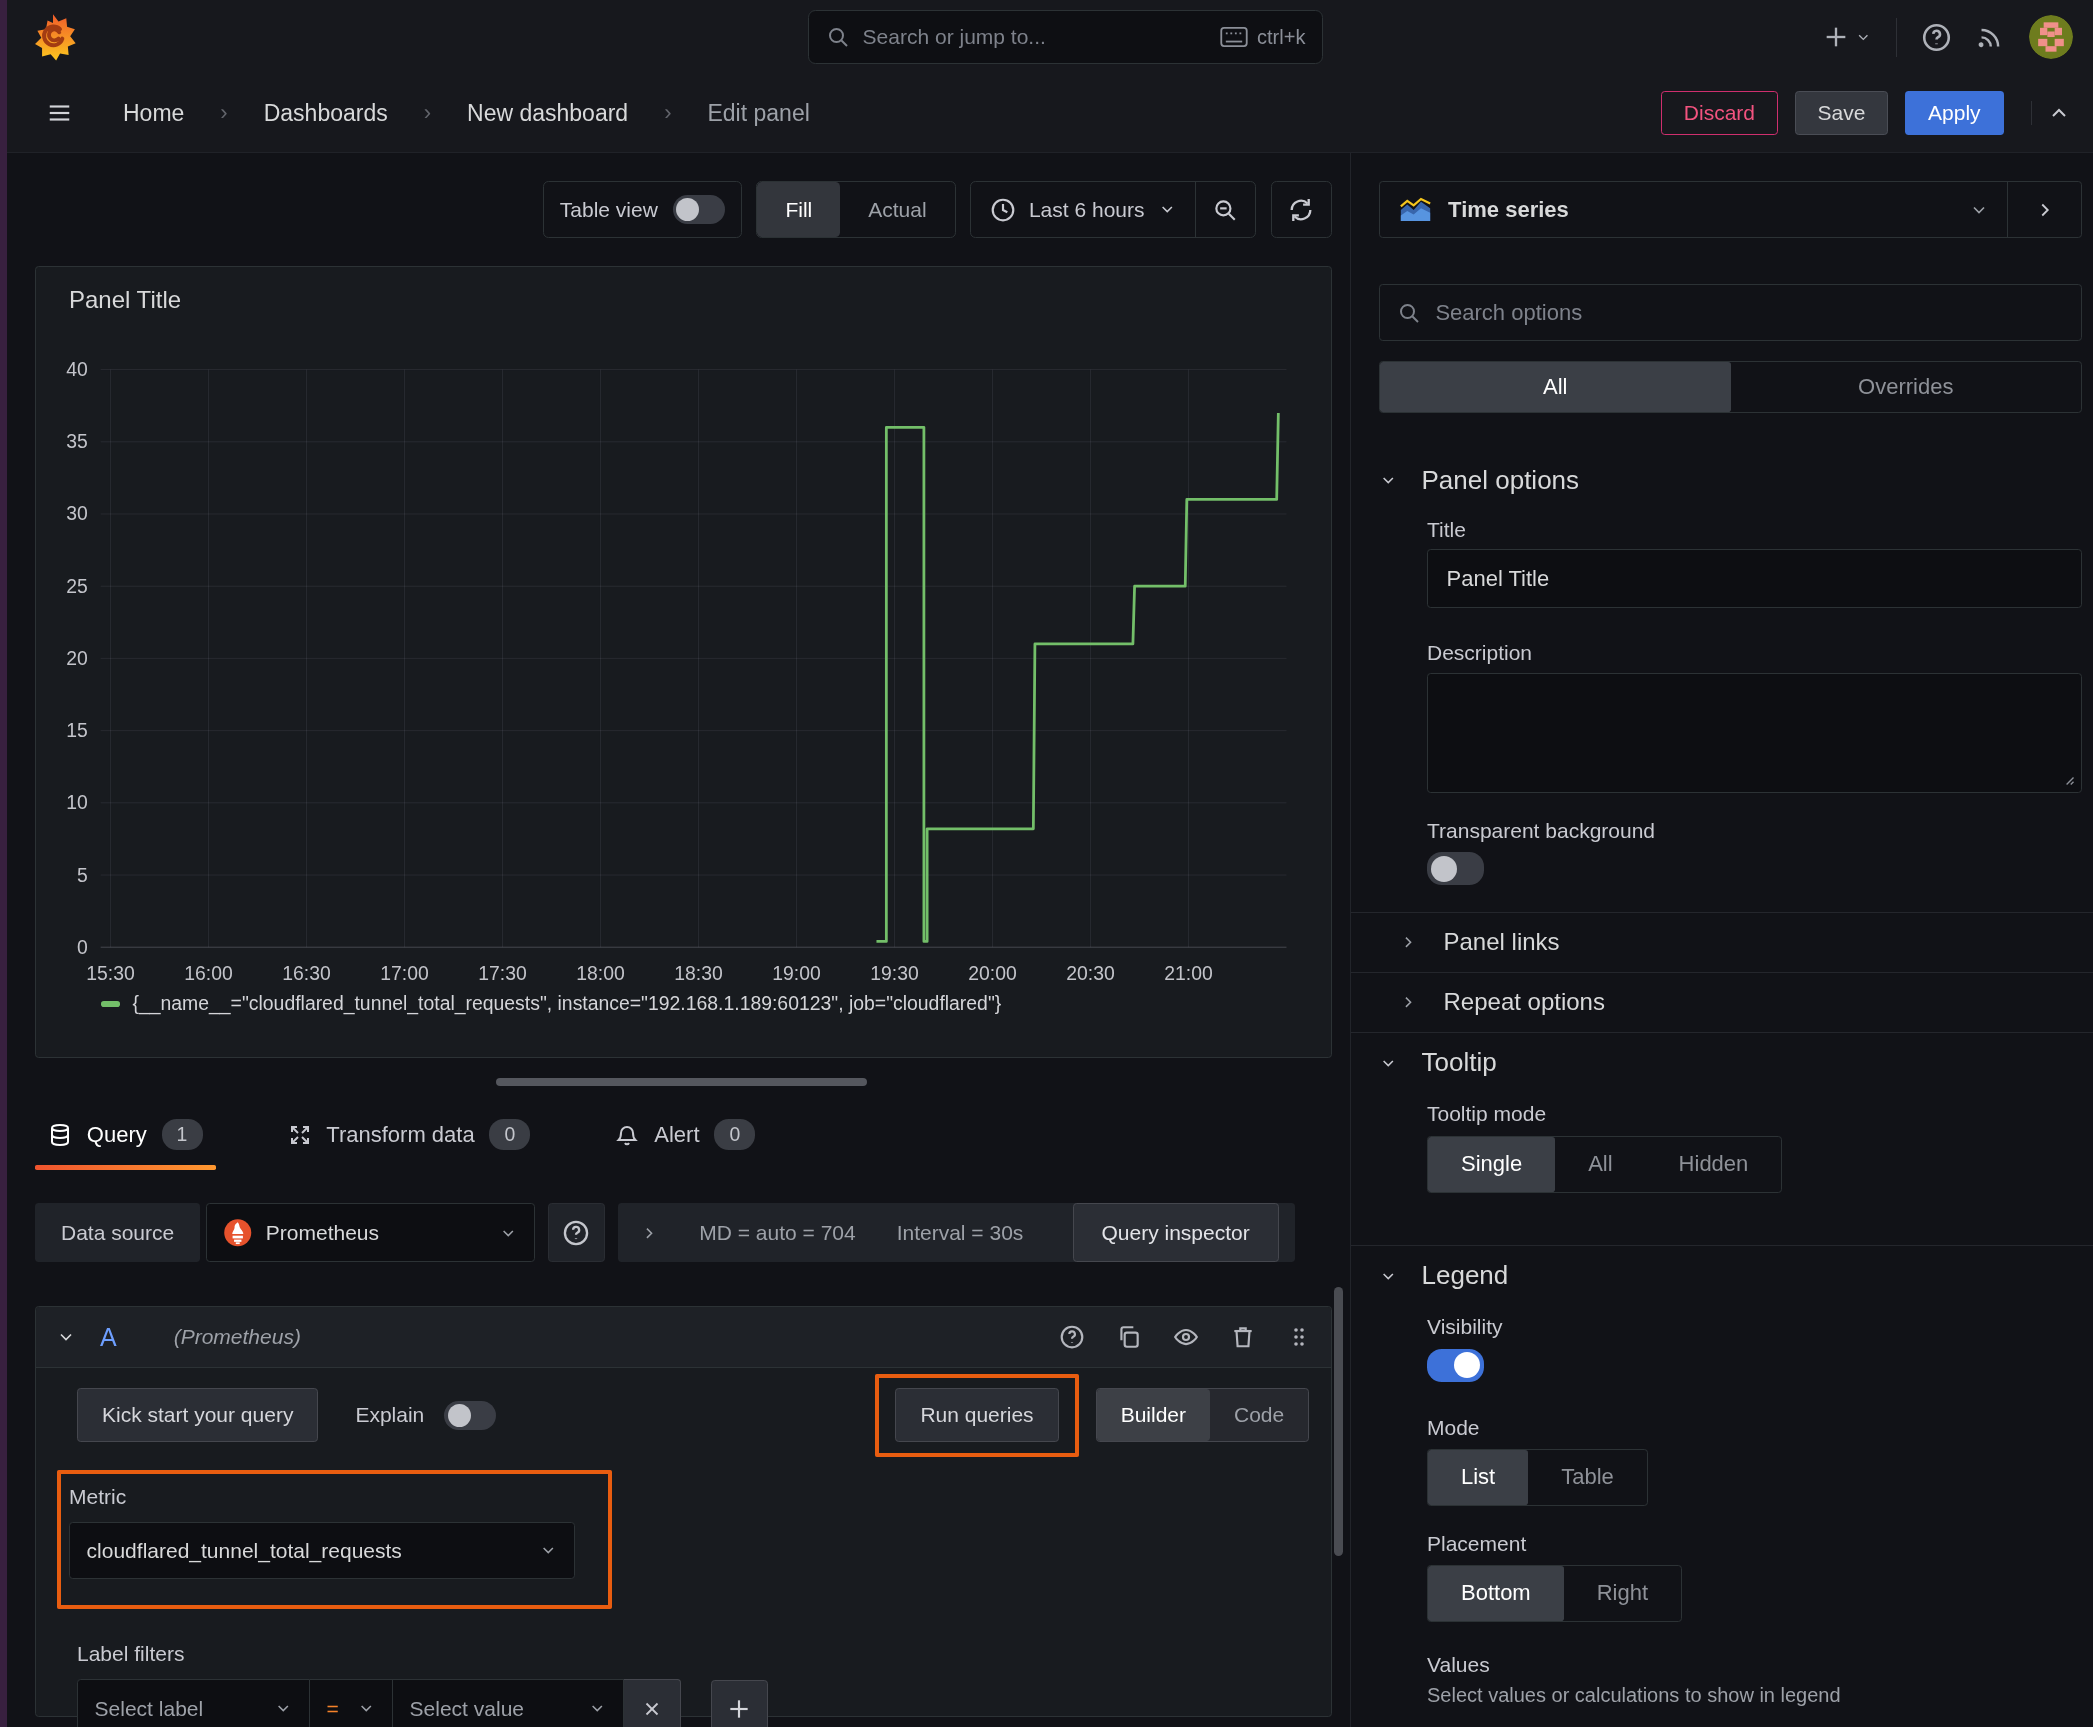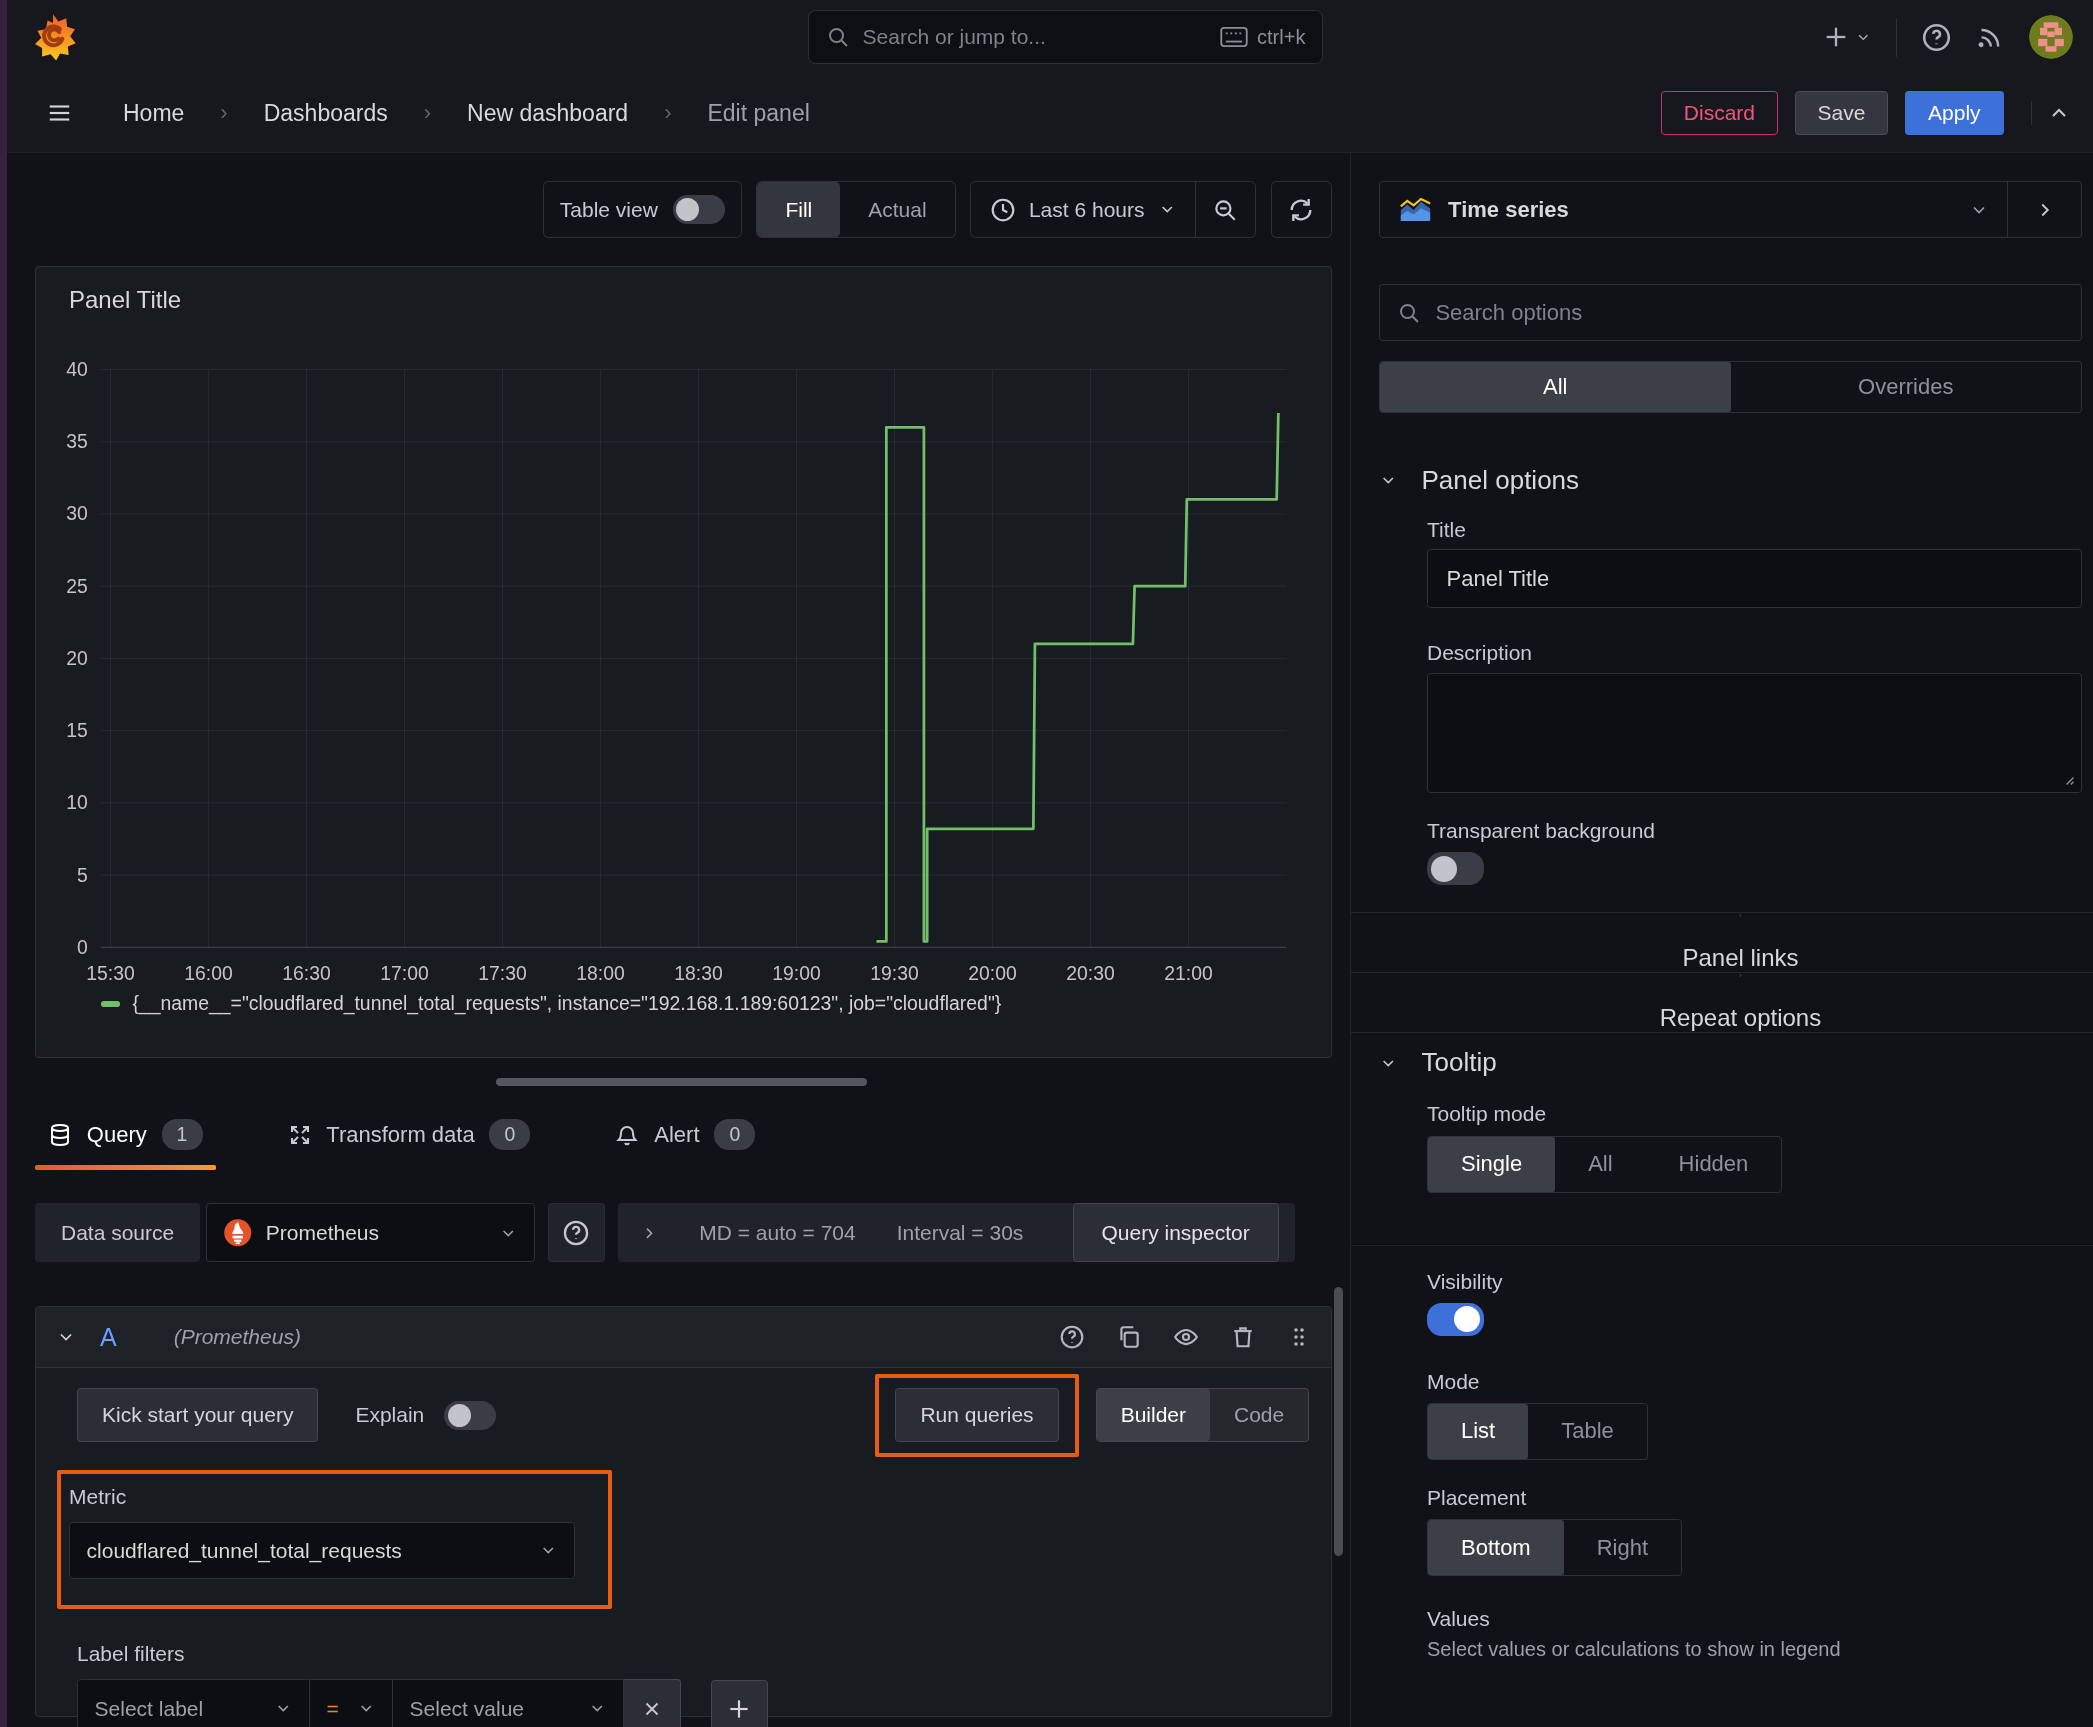--- a/index.html
+++ b/index.html
@@ -139,21 +139,21 @@
   .sec-head{display:flex;align-items:center;gap:24px;font-size:26px;color:var(--text);font-weight:500;cursor:pointer;}
   .sec-head .chev{color:#c9cad1;}
   .ph1{margin-top:52px;}
   .indent{margin-left:48px;}
   .olabel{font-size:21px;color:var(--text3);}
   .oinput{height:59px;background:var(--input);border:0.9px solid var(--border);border-radius:3.7px;display:flex;align-items:center;
     padding:0 18.5px;font-size:22px;color:var(--text);cursor:text;}
   .otext{height:120px;background:var(--input);border:0.9px solid var(--border);border-radius:3.7px;position:relative;cursor:text;}
   .rsz{position:absolute;right:5.5px;bottom:5.5px;color:#8b8f98;}
   .odiv{height:0.9px;background:#24262c;margin:24px -11px 0 -28px;}
-  .linkrow{display:flex;align-items:center;gap:26px;height:59px;margin-left:20px;font-size:24px;color:var(--text);cursor:pointer;flex-direction:column;}
+  .linkrow{display:flex;align-items:center;gap:26px;height:59px;margin-left:20px;font-size:24px;color:var(--text);cursor:pointer;}
   .linkrow .chev{color:#9da1a8;}
   .mt8{margin-top:7.4px;} .mt10{margin-top:9.2px;} .mt24{margin-top:22px;} .mt26{margin-top:24px;}
   .mt28{margin-top:26px;} .mt34{margin-top:31px;} .mt36{margin-top:33px;} .mt16{margin-top:14.8px;}
   .seg3{height:57px;display:inline-flex;}
   .hint{font-size:20px;color:var(--text2);margin-top:7.4px;}
 </style>
 </head>
 <body>
 
 <div class="edge"></div>
@@ -624,20 +624,26 @@
     </div>
     <div class="indent mt26 olabel">Tooltip mode</div>
     <div class="indent mt10 seg seg3">
       <span class="sg on">Single</span>
       <span class="sg">All</span>
       <span class="sg">Hidden</span>
     </div>
     <div class="odiv" style="margin-top:52px"></div>
 
     
+    <div class="sec-head mt16">
+      <svg class="ic chev" width="18.5" height="18.5" viewBox="0 0 24 24">
+        <polyline points="6,9 12,15 18,9"></polyline>
+        </svg>
+      <span>Legend</span>
+    </div>
     <div class="indent mt26 olabel">Visibility</div>
     <div class="indent mt10">
       <span class="toggle big on" style="display:inline-block"><span class="knob"></span></span>
     </div>
     <div class="indent mt34 olabel">Mode</div>
     <div class="indent mt10 seg seg3">
       <span class="sg on">List</span>
       <span class="sg">Table</span>
     </div>
     <div class="indent mt28 olabel">Placement</div>

